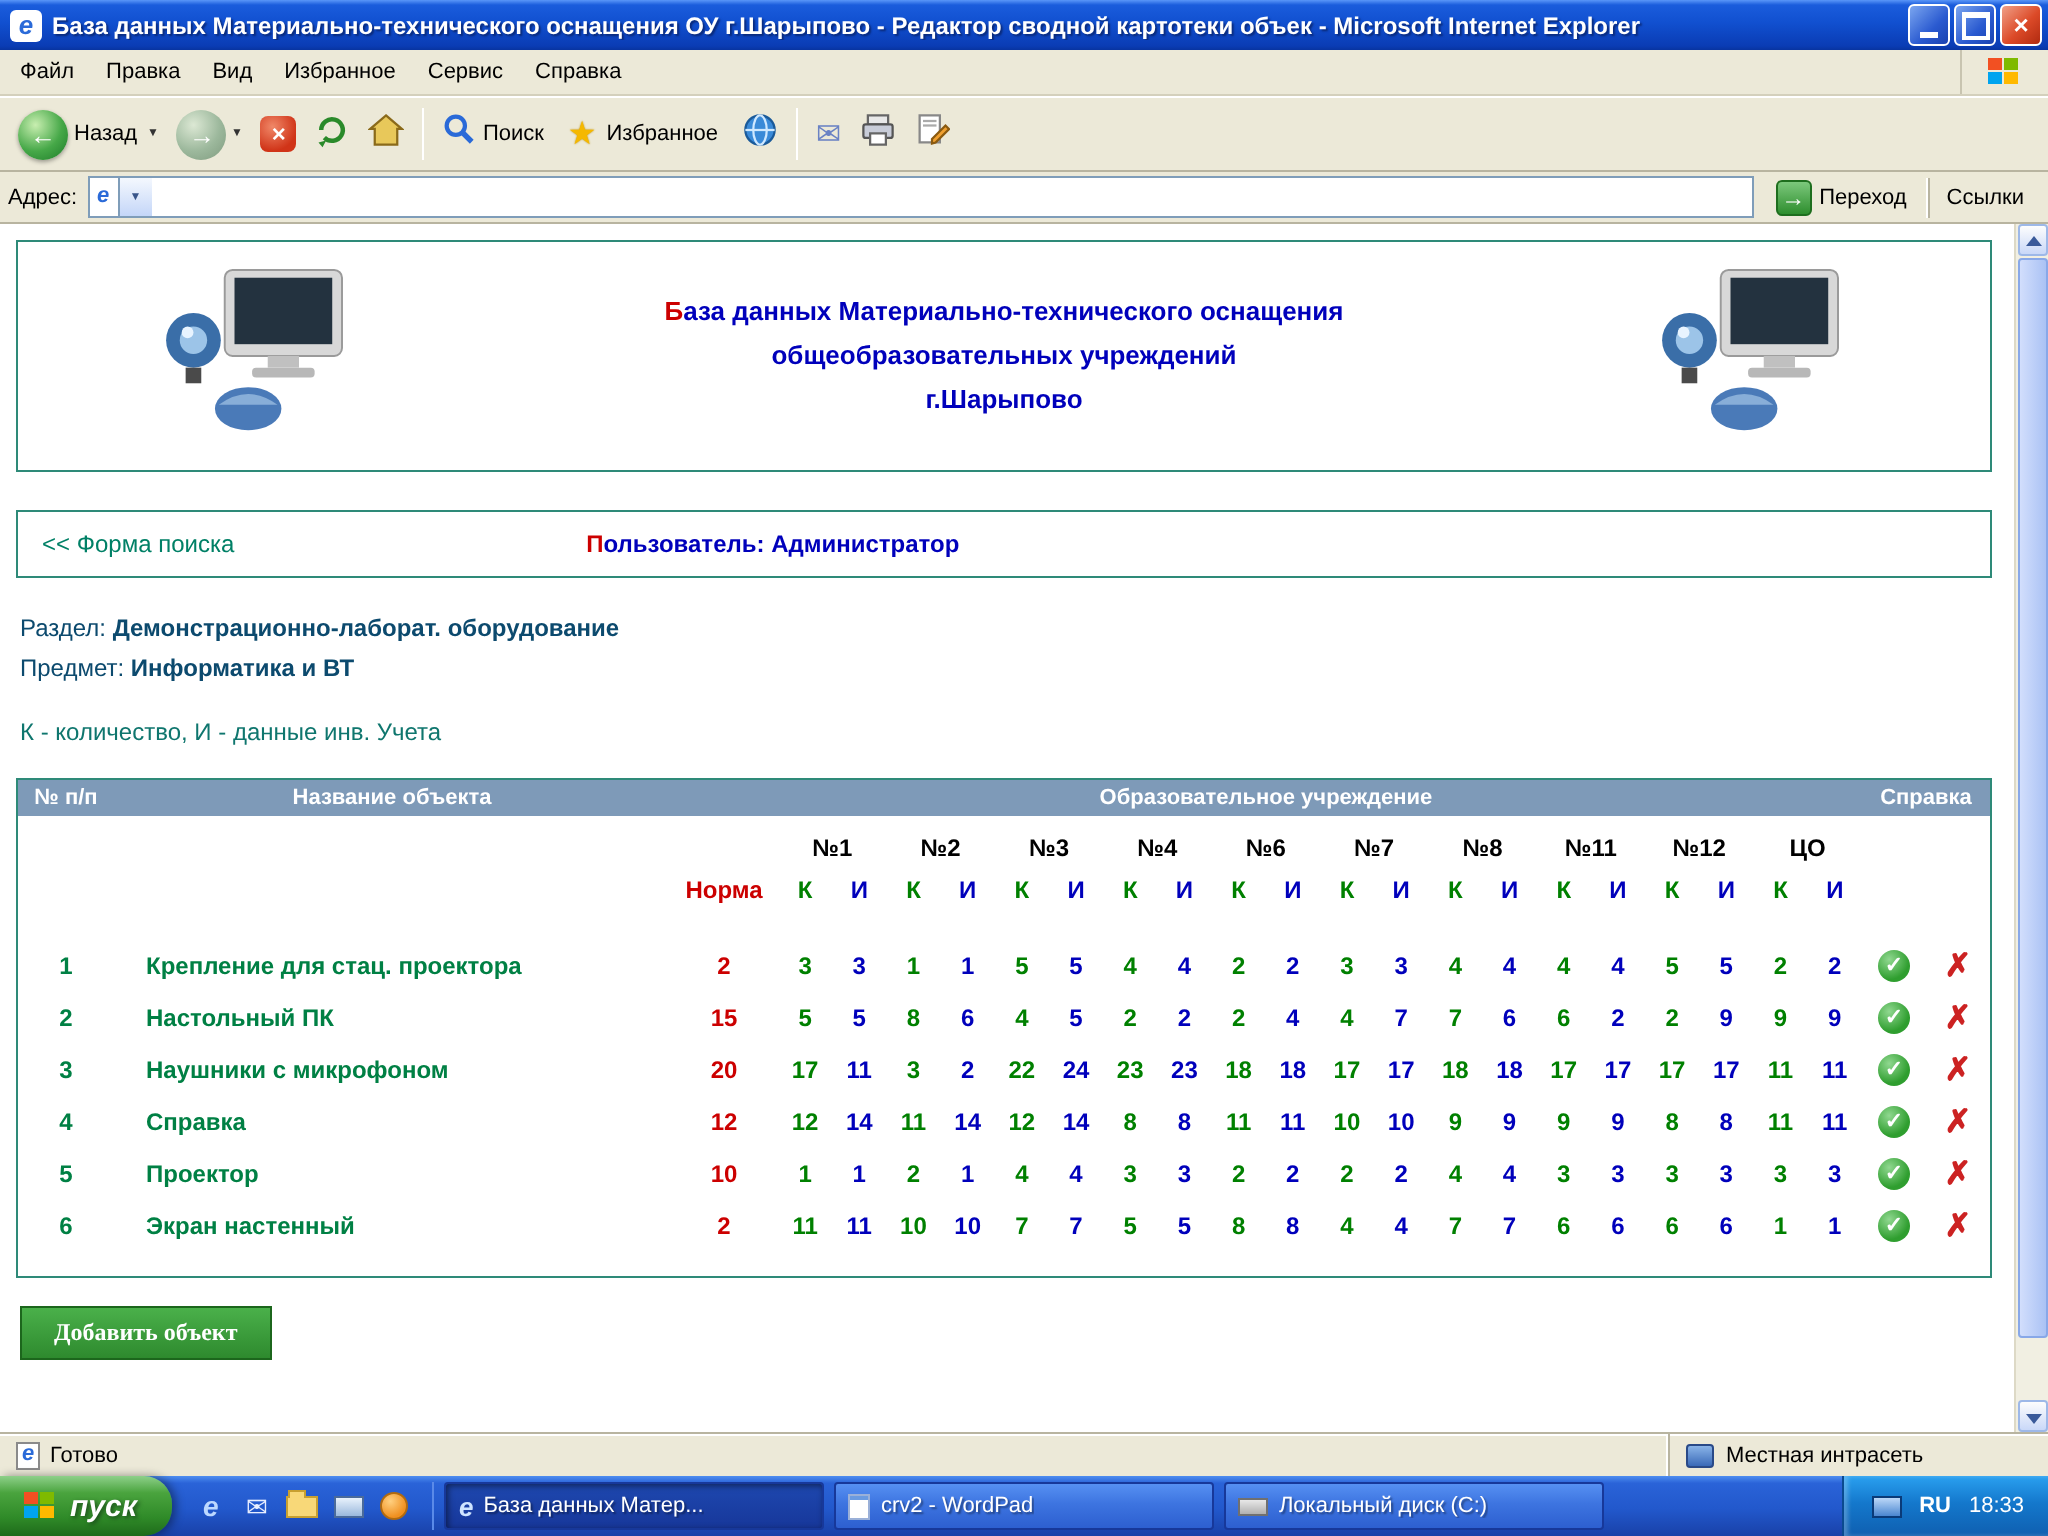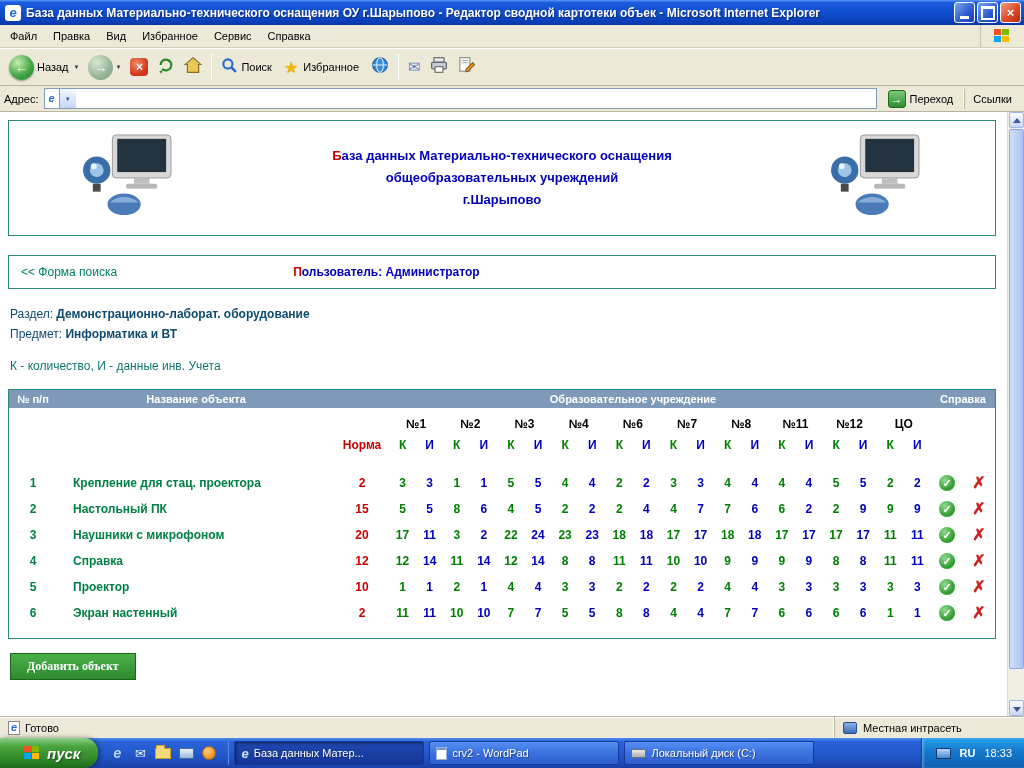--- a/index.html
+++ b/index.html
@@ -93,21 +93,21 @@
 
 
 .statusbar{height:22px;background:#ece9d8;border-top:1px solid #b8b4a0;box-shadow:inset 0 1px 0 #fff;display:flex;align-items:center;font-size:11px;}
 .sb-left{display:flex;align-items:center;gap:5px;padding:0 8px;flex:1;height:100%;}
 .sb-doc-icon{width:12px;height:14px;background:#fff;border:1px solid #8a8a8a;display:flex;align-items:center;justify-content:center;}
 .sb-right{display:flex;align-items:center;gap:6px;width:190px;padding:0 8px;border-left:1px solid #b8b4a0;box-shadow:-1px 0 0 #fff;height:100%;}
 .sb-zone-icon{width:14px;height:12px;background:linear-gradient(#8ab4e8,#3a6ab8);border:1px solid #2a4a88;border-radius:2px;}
 
 
 .taskbar{height:30px;background:linear-gradient(180deg,#4e8ef0 0%,#2a63d8 12%,#2258cc 55%,#1941a8 100%);display:flex;align-items:center;}
-.start-btn{height:30px;padding:0 18px 0 24px;border-radius:0 14px 14px 0;background:linear-gradient(180deg,#8ed08a 0%,#4aa43e 28%,#2f8a28 70%,#1e6a1a 100%);display:flex;align-items:center;gap:6px;box-shadow:2px 0 5px rgba(0,0,0,.4);cursor:pointer;flex:none;}
+.start-btn{height:30px;padding:0 18px 0 12px;border-radius:0 14px 14px 0;background:linear-gradient(180deg,#8ed08a 0%,#4aa43e 28%,#2f8a28 70%,#1e6a1a 100%);display:flex;align-items:center;gap:6px;box-shadow:2px 0 5px rgba(0,0,0,.4);cursor:pointer;flex:none;}
 .start-label{color:#fff;font-weight:bold;font-style:italic;font-size:15px;text-shadow:1px 1px 2px #1a4a1a;}
 .quicklaunch{display:flex;align-items:center;gap:5px;padding:0 10px;flex:none;}
 .ql{width:18px;height:18px;display:flex;align-items:center;justify-content:center;cursor:pointer;}
 .ql .e-glyph{color:#bcd8ff;font-size:14px;}
 .ql-folder{width:16px;height:11px;background:#f8d878;border:1px solid #c8a030;position:relative;}
 .ql-folder::before{content:"";position:absolute;top:-4px;left:0;width:7px;height:3px;background:#f8d878;border:1px solid #c8a030;border-bottom:none;}
 .ql-desktop{width:15px;height:11px;background:linear-gradient(#e8f2fc,#9ab8dc);border:1px solid #4a6a9a;}
 .ql-media{width:14px;height:14px;border-radius:50%;background:radial-gradient(circle at 35% 30%,#ffd080,#f09020 70%);border:1px solid #b06a10;}
 .ql .mail-ic{color:#e8eeff;font-size:13px;}
 .tb-divider{width:1px;height:24px;background:#1a3a8a;border-right:1px solid #5a8ae8;flex:none;}

